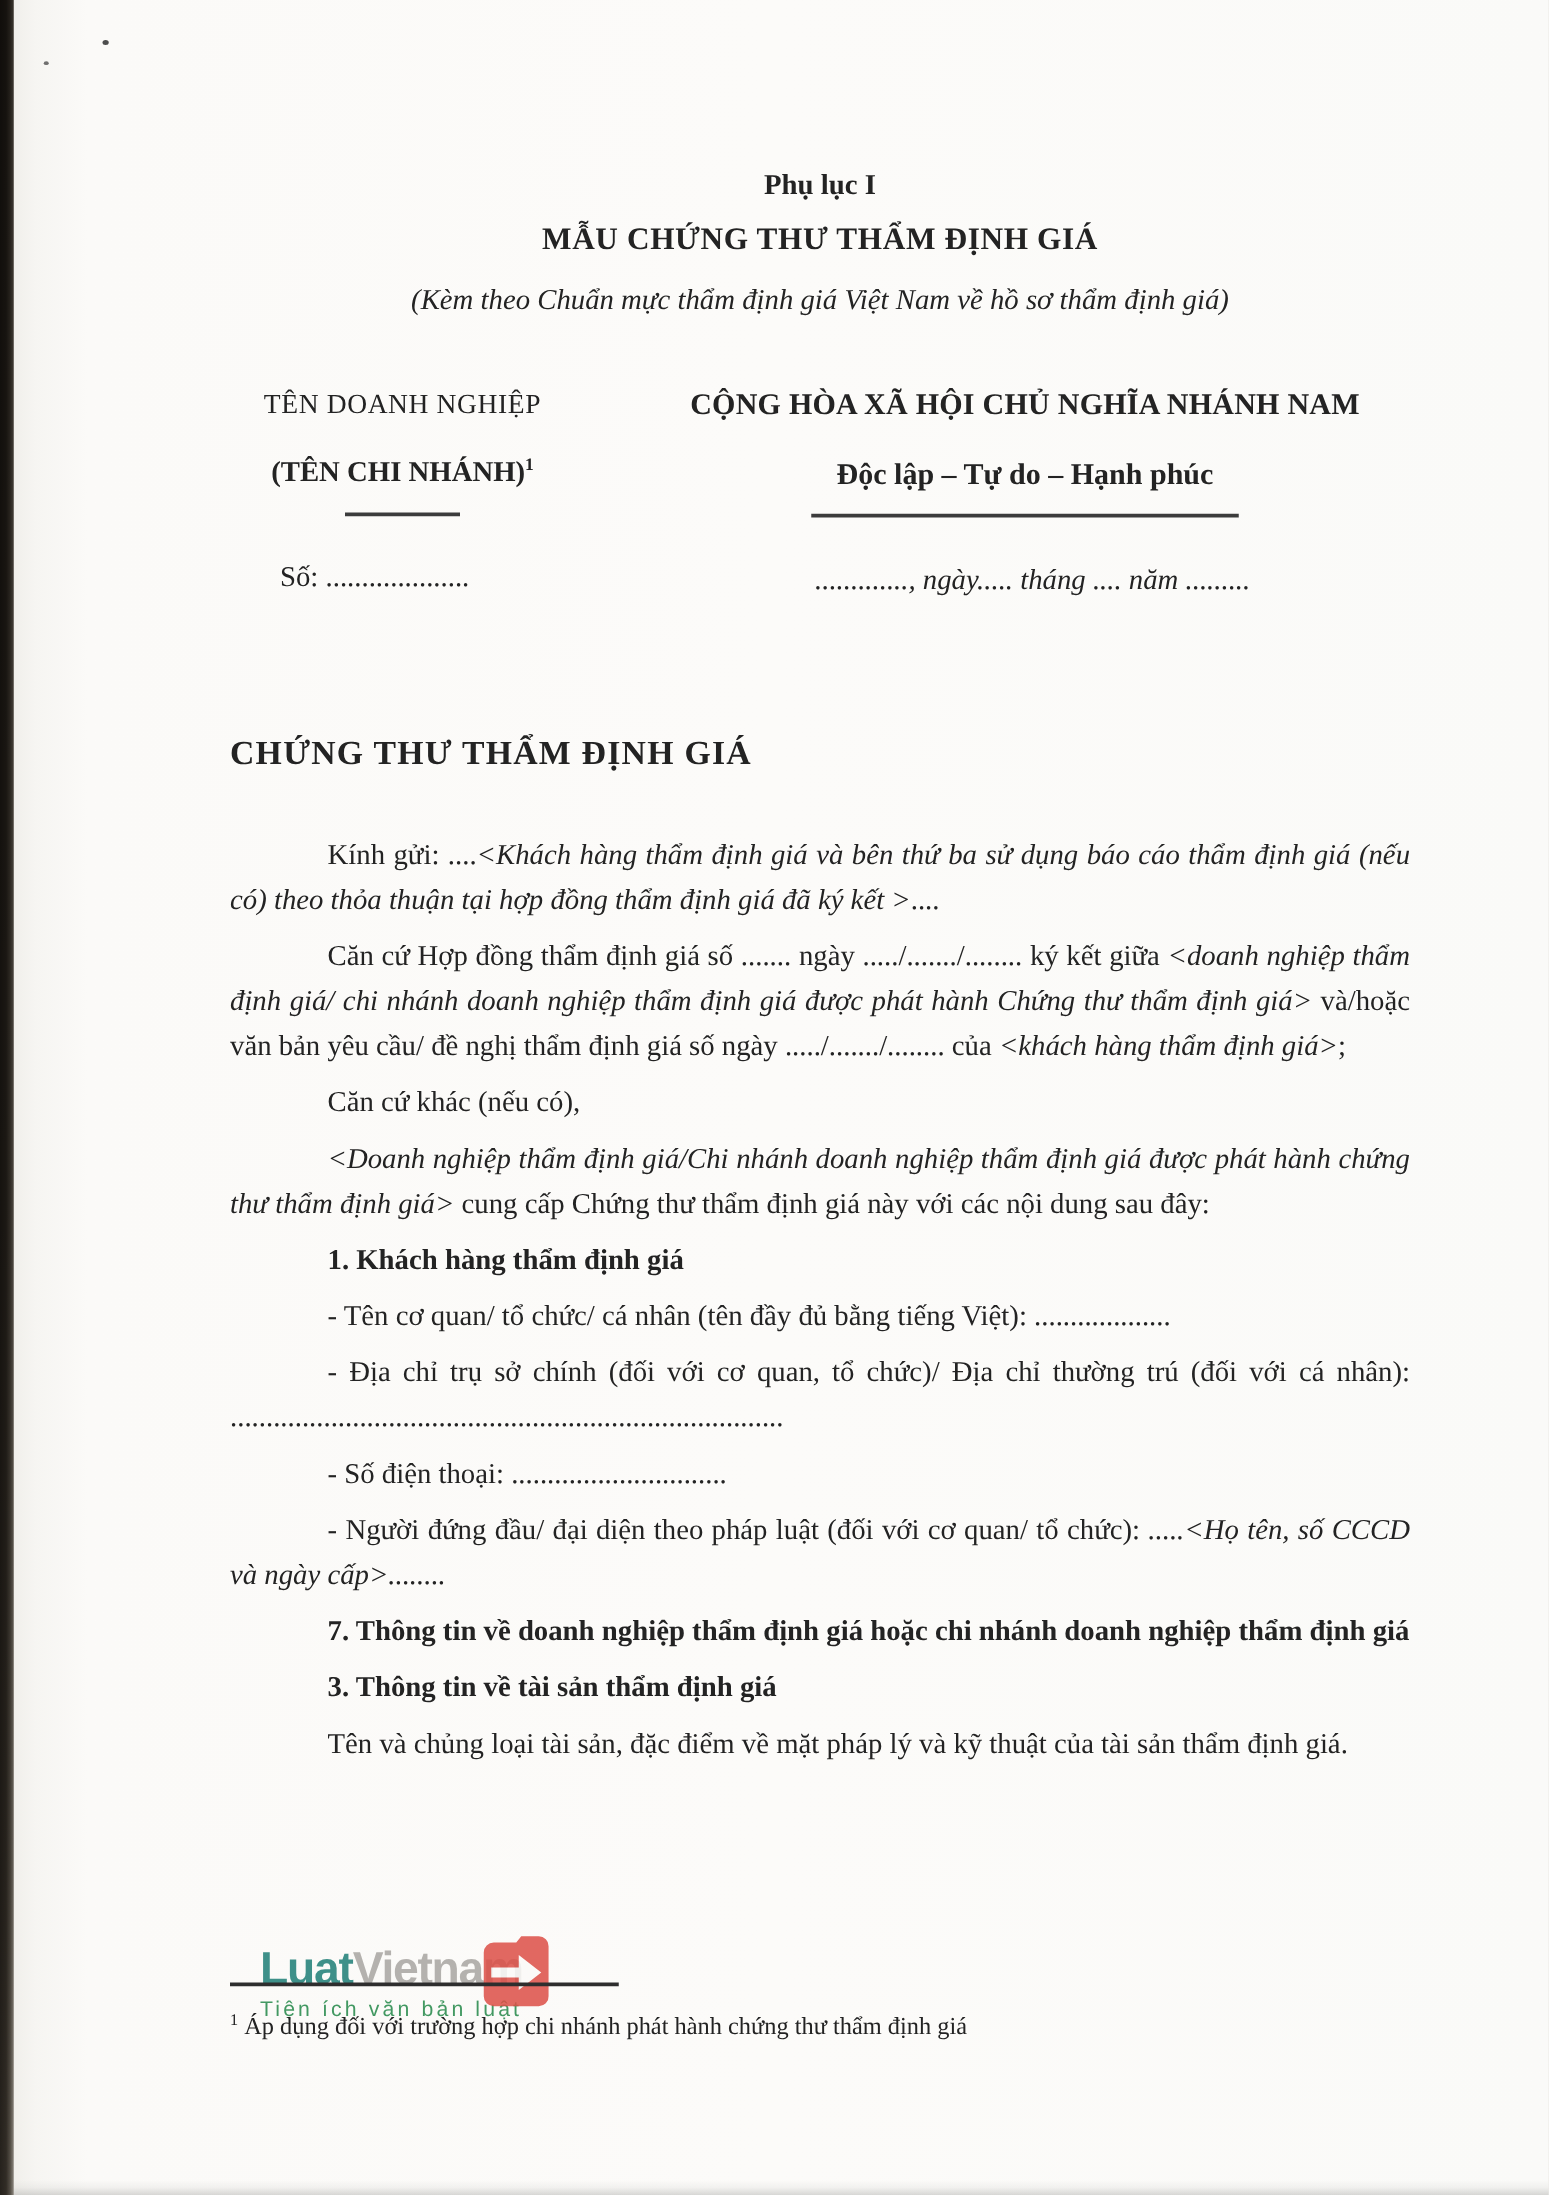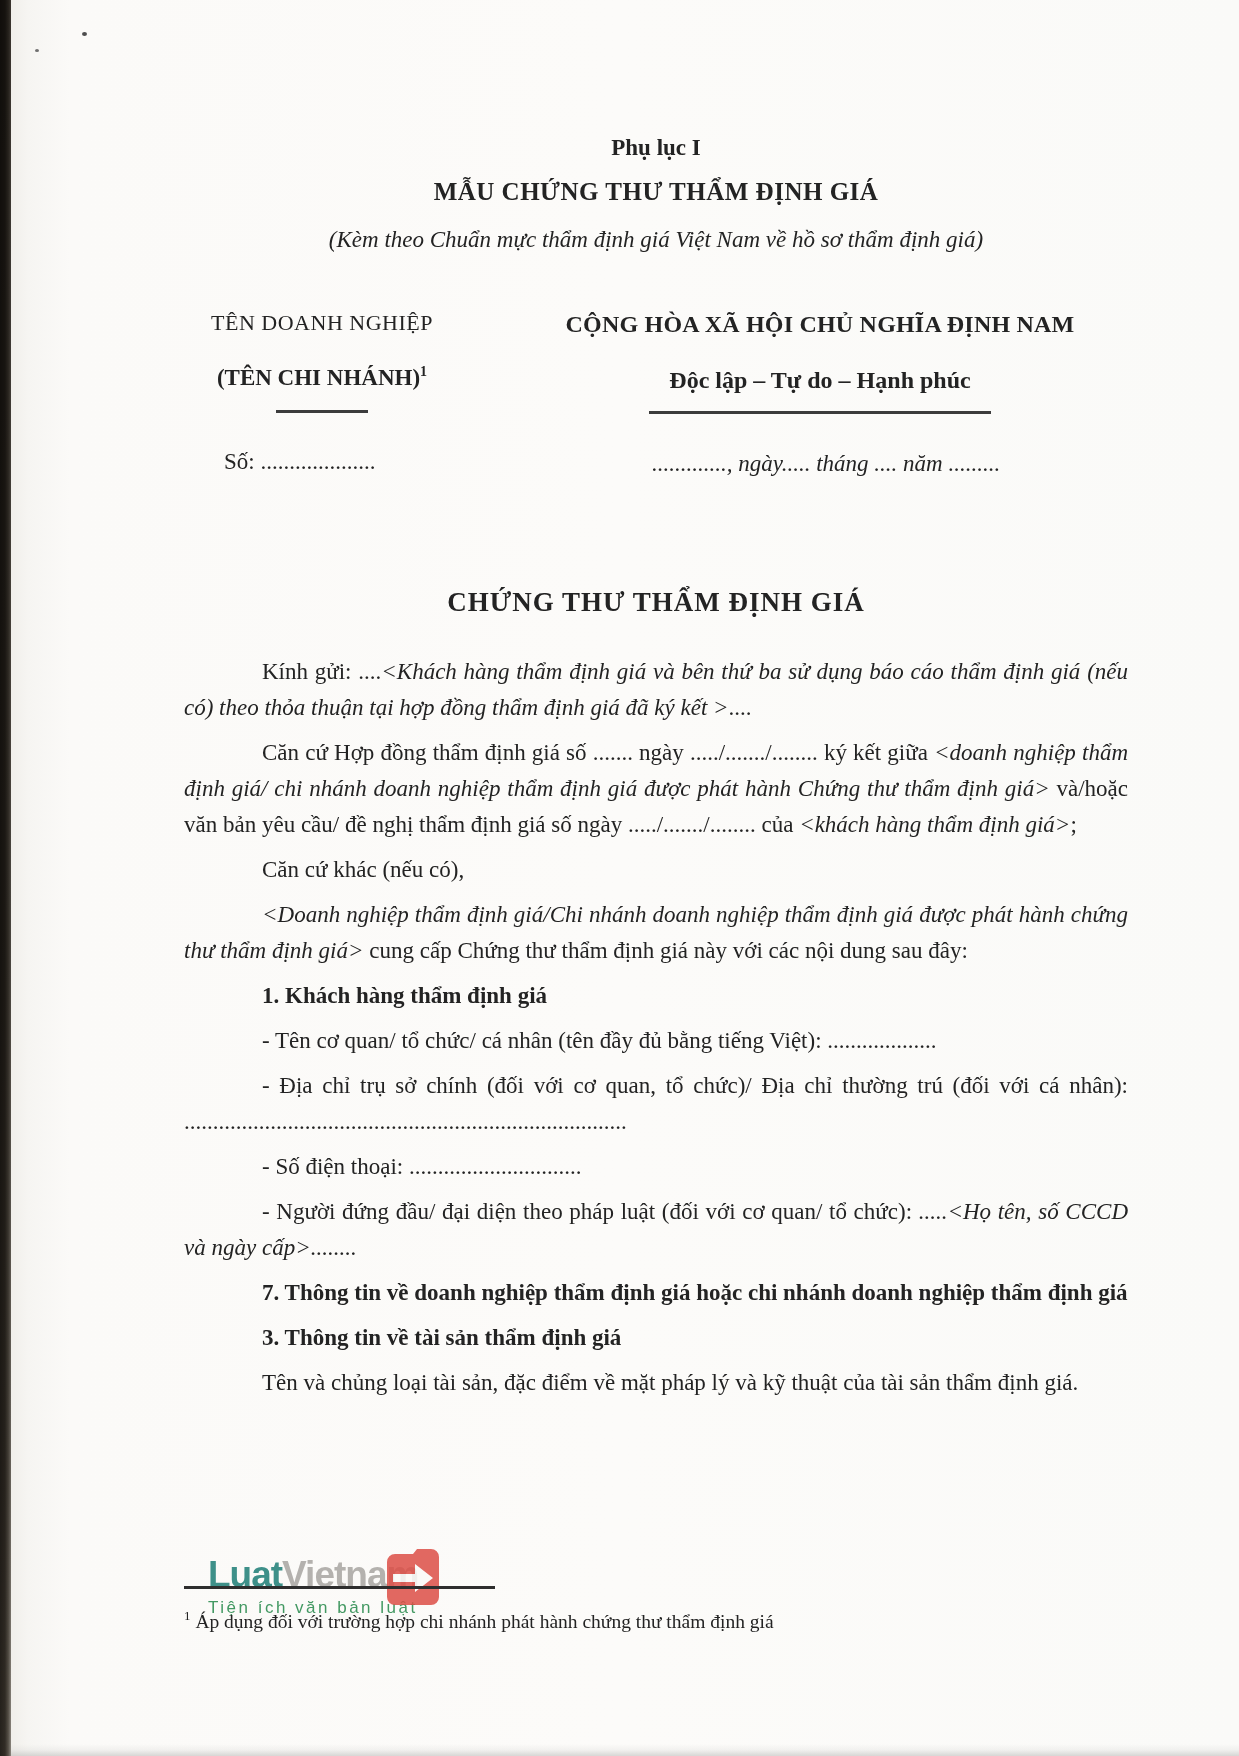--- a/index.html
+++ b/index.html
@@ -45,30 +45,30 @@
   }
   .lh-right .l1{font-size:24px;font-weight:bold;line-height:36px;letter-spacing:.2px;}
   .lh-right .l2{font-size:24px;font-weight:bold;line-height:36px;margin-top:20px;}
   .lh-right .rule{width:342px;height:3px;background:#3c3c3c;margin:13px auto 0;}
   sup.fn{font-size:14px;vertical-align:super;line-height:0;}
 
   .so-line{position:absolute;left:224px;top:446px;font-size:23px;line-height:32px;z-index:2;}
   .date-line{position:absolute;left:652px;top:448px;width:460px;font-size:23px;font-style:italic;line-height:32px;z-index:2;}
 
   .doc-title{
-    position:absolute;left:184px;top:584px;width:944px;text-align:center;z-index:2;
+    position:absolute;left:184px;top:584px;width:944px;z-index:2;
     font-size:27px;font-weight:bold;letter-spacing:1px;line-height:36px;
   }
 
   .body-text{
     position:absolute;left:184px;top:654px;width:944px;z-index:2;
     font-size:23px;line-height:36px;text-align:justify;
   }
   .body-text p{margin:9px 0;text-indent:78px;}
-  .body-text p:first-child{margin-top:0;}
+  .body-text p:first-child{margin-top:12px;}
   .body-text p.bold{font-weight:bold;}
   .body-text em{font-style:italic;}
 
   .watermark{position:absolute;left:208px;top:1556px;z-index:1;opacity:.8;}
   .wm-word{
     font-family:"Liberation Sans","DejaVu Sans",sans-serif;
     font-size:37px;font-weight:bold;line-height:38px;letter-spacing:-1px;
   }
   .wm-red{color:#0f766e;}
   .wm-gray{color:#a3a09c;}
@@ -100,21 +100,21 @@
   <div class="subtitle">(Kèm theo Chuẩn mực thẩm định giá Việt Nam về hồ sơ thẩm định giá)</div>
 </div>
 
 <div class="lh-left">
   <div class="l1">TÊN DOANH NGHIỆP</div>
   <div class="l2"><span>(TÊN CHI NHÁNH)</span><sup class="fn">1</sup></div>
   <div class="rule"></div>
 </div>
 
 <div class="lh-right">
-  <div class="l1">CỘNG HÒA XÃ HỘI CHỦ NGHĨA ĐỊNH NAM</div>
+  <div class="l1">CỘNG HÒA XÃ HỘI CHỦ NGHĨA NHÁNH NAM</div>
   <div class="l2">Độc lập – Tự do – Hạnh phúc</div>
   <div class="rule"></div>
 </div>
 
 <div class="so-line">Số: ....................</div>
 <div class="date-line">............., ngày..... tháng .... năm .........</div>
 
 <div class="doc-title">CHỨNG THƯ THẨM ĐỊNH GIÁ</div>
 
 <div class="body-text">

